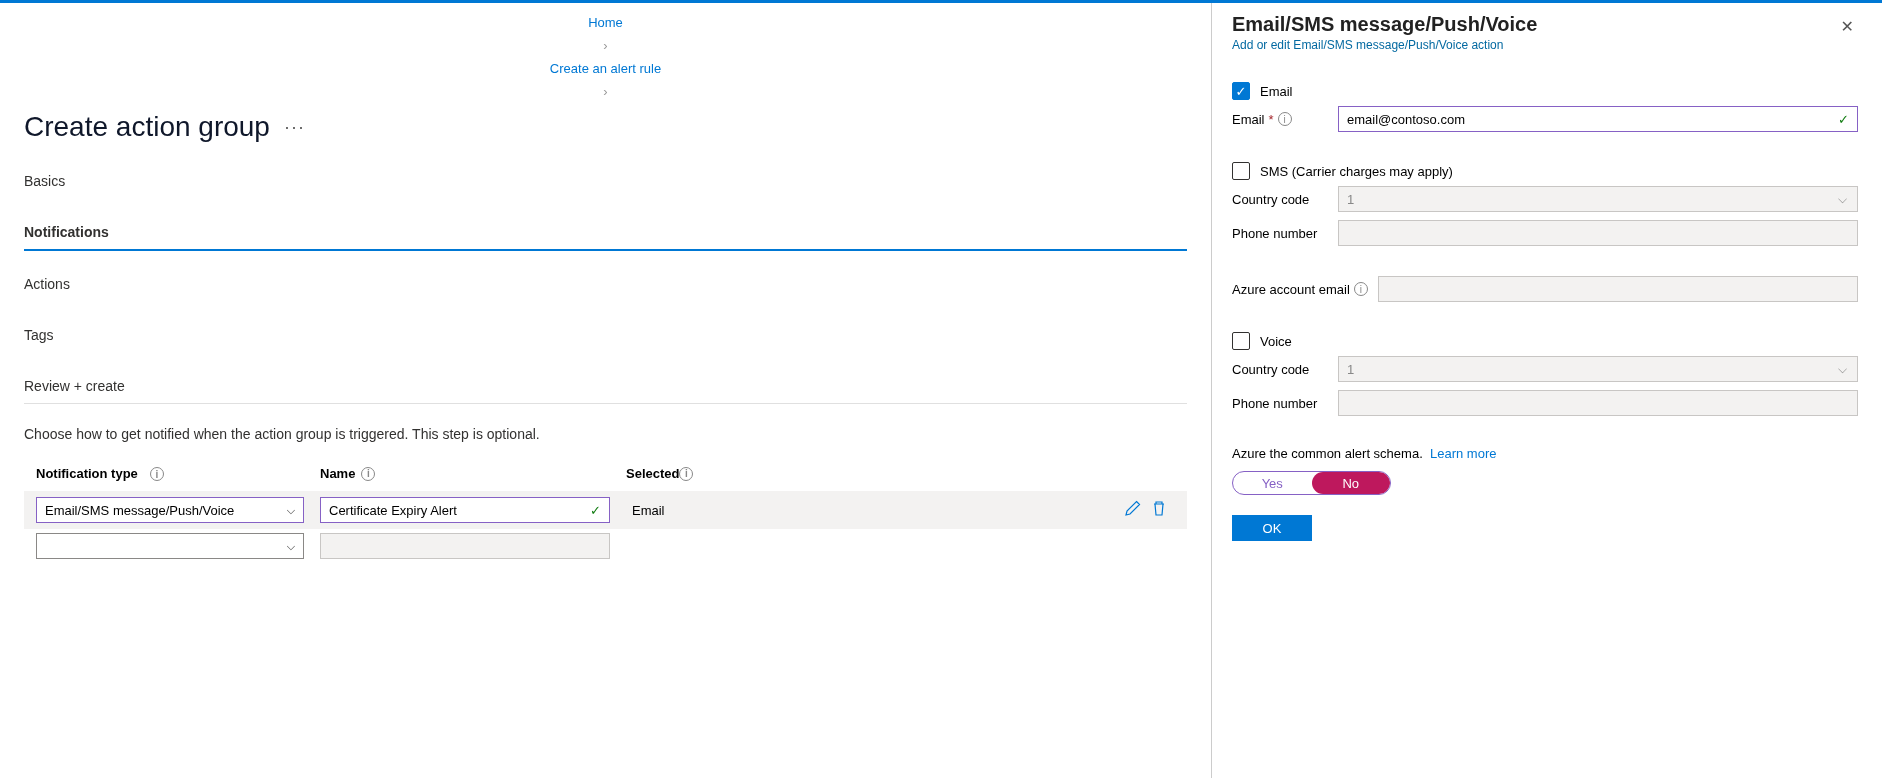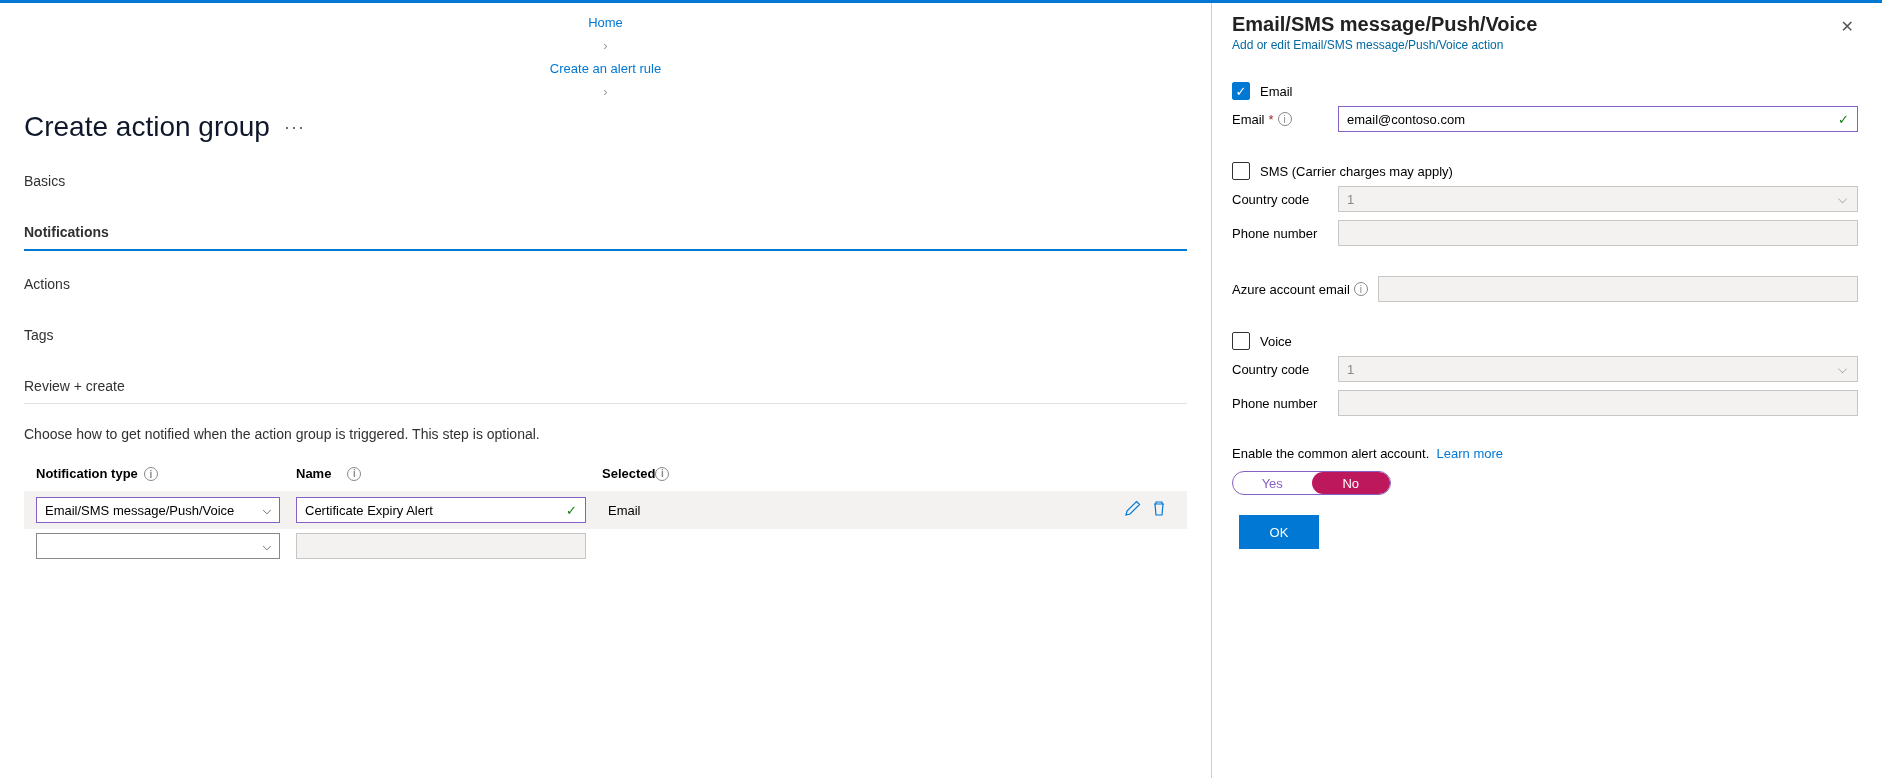--- a/index.html
+++ b/index.html
@@ -24,22 +24,22 @@
 .tab { padding: 0 0 9px 0; font-size: 14px; color: #323130; cursor: pointer; }
 .tab.active { font-weight: 600; border-bottom: 2px solid #0078d4; margin-bottom: -1px; }
 
 .hint-text { font-size: 14px; color: #323130; margin-bottom: 24px; }
 
 
 .notif-table { width: 100%; }
 .notif-header { display: flex; padding: 0 12px 10px 12px; }
 .notif-row { display: flex; align-items: center; padding: 6px 12px; }
 .notif-row.filled { background: #f3f2f1; }
-.col-type { width: 260px; padding-right: 16px; font-size: 13px; font-weight: 600; display:flex; align-items:flex-end; gap:6px;}
-.col-name { width: 306px; padding-right: 16px; font-size: 13px; font-weight: 600; display:flex; align-items:center; gap:16px;}
+.col-type { width: 284px; padding-right: 16px; font-size: 13px; font-weight: 600; display:flex; align-items:flex-end; gap:12px;}
+.col-name { width: 306px; padding-right: 16px; font-size: 13px; font-weight: 600; display:flex; align-items:center; gap:6px;}
 .col-sel  { flex: 1; font-size: 13px; font-weight: 600; display:flex; align-items:center; }
 .col-sel-val { flex:1; padding-left: 6px; font-size: 13px; }
 .row-actions { display:flex; gap:10px; margin-left:auto; padding-right:8px; }
 .info-icon { width:14px; height:14px; border:1px solid #888; border-radius:50%; font-size:10px; display:inline-flex; align-items:center; justify-content:center; color:#888; }
 
 
 .sel-box, .txt-box, .dd-box {
   width: 100%; height: 26px; border:1px solid #8a8886; background:#fff;
   font-size:13px; padding: 0 8px; display:flex; align-items:center; position:relative;
 }
@@ -69,21 +69,21 @@
 .field-input.disabled { background:#f3f2f1; border-color:#c8c6c4; color:#888; }
 .field-input.dropdown::after { content:'⌵'; position:absolute; right:10px; color:#888; font-size:12px; }
 
 .schema-text { font-size:13px; margin-bottom:10px; }
 .schema-text a { color:#0078d4; text-decoration:none; }
 
 .toggle { width:159px; height:24px; border:1px solid #8661c5; border-radius:12px; display:flex; overflow:hidden; font-size:13px; cursor:pointer; margin-bottom:20px;}
 .toggle div { flex:1; display:flex; align-items:center; justify-content:center; color:#8661c5;}
 .toggle div.active { background:#be185d; color:#fff; border-radius:12px; }
 
-.ok-btn { width:80px; height:34px; background:#0078d4; color:#fff; border:none; font-size:13px; cursor:pointer;margin-left:7px;}
+.ok-btn { width:80px; height:26px; background:#0078d4; color:#fff; border:none; font-size:13px; cursor:pointer;}
 
 .pencil-icon svg, .trash-icon svg { width:16px; height:16px; }
 </style>
 </head>
 <body>
 
 <div class="top-bar"></div>
 
 <div class="main-area">
 
@@ -236,21 +236,21 @@
         </div>
       </div>
       <div class="field-row">
         <div class="field-label">Phone number</div>
         <div class="field-input disabled"></div>
       </div>
     </div>
 
     
     <div class="schema-text">
-      <span>Enable the common alert account.</span>
+      <span>Azure the common alert schema.</span>
       &nbsp;<a href="#">Learn more</a>
     </div>
     <div class="toggle">
       <div>Yes</div>
       <div class="active">No</div>
     </div>
 
     <button class="ok-btn">OK</button>
   </div>
 </div>

